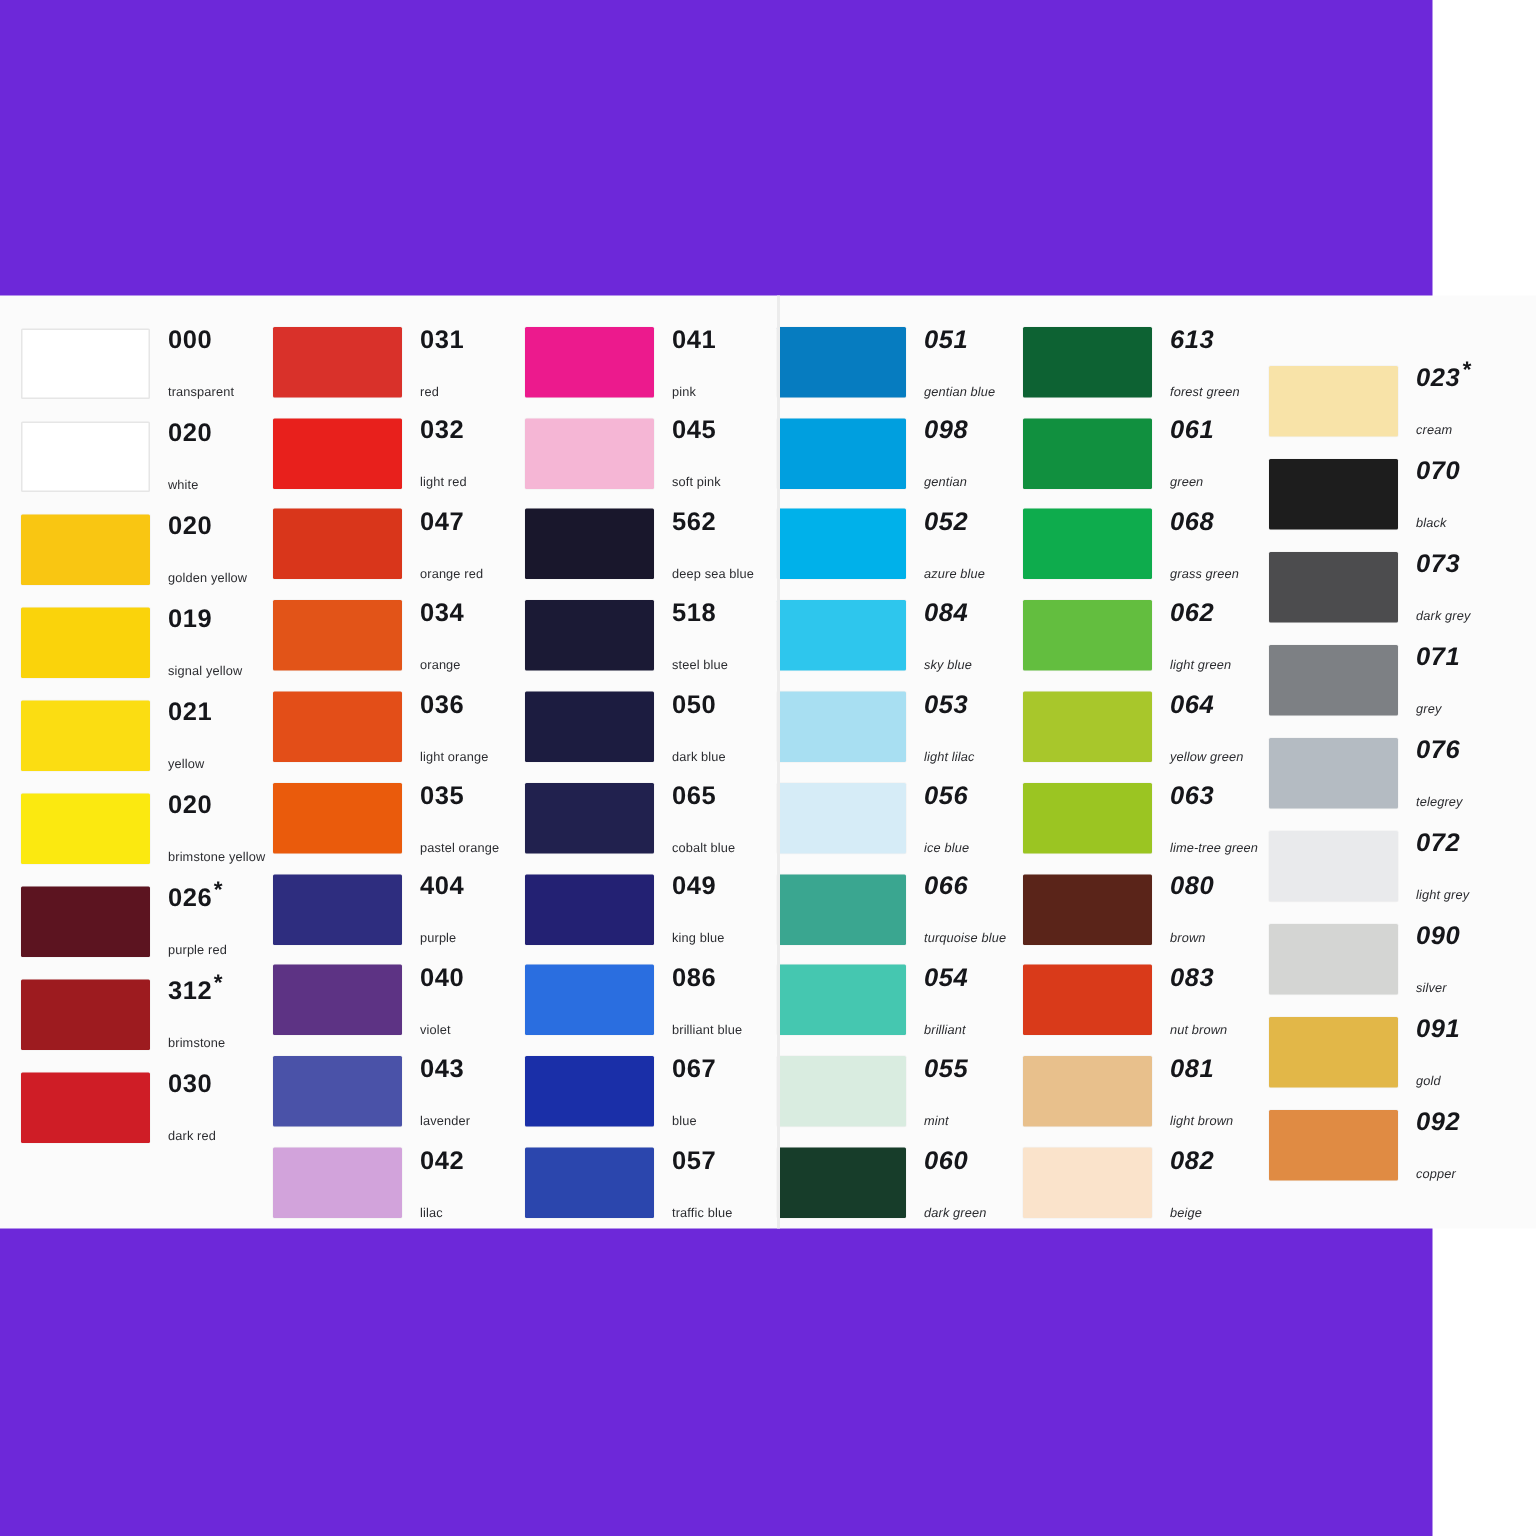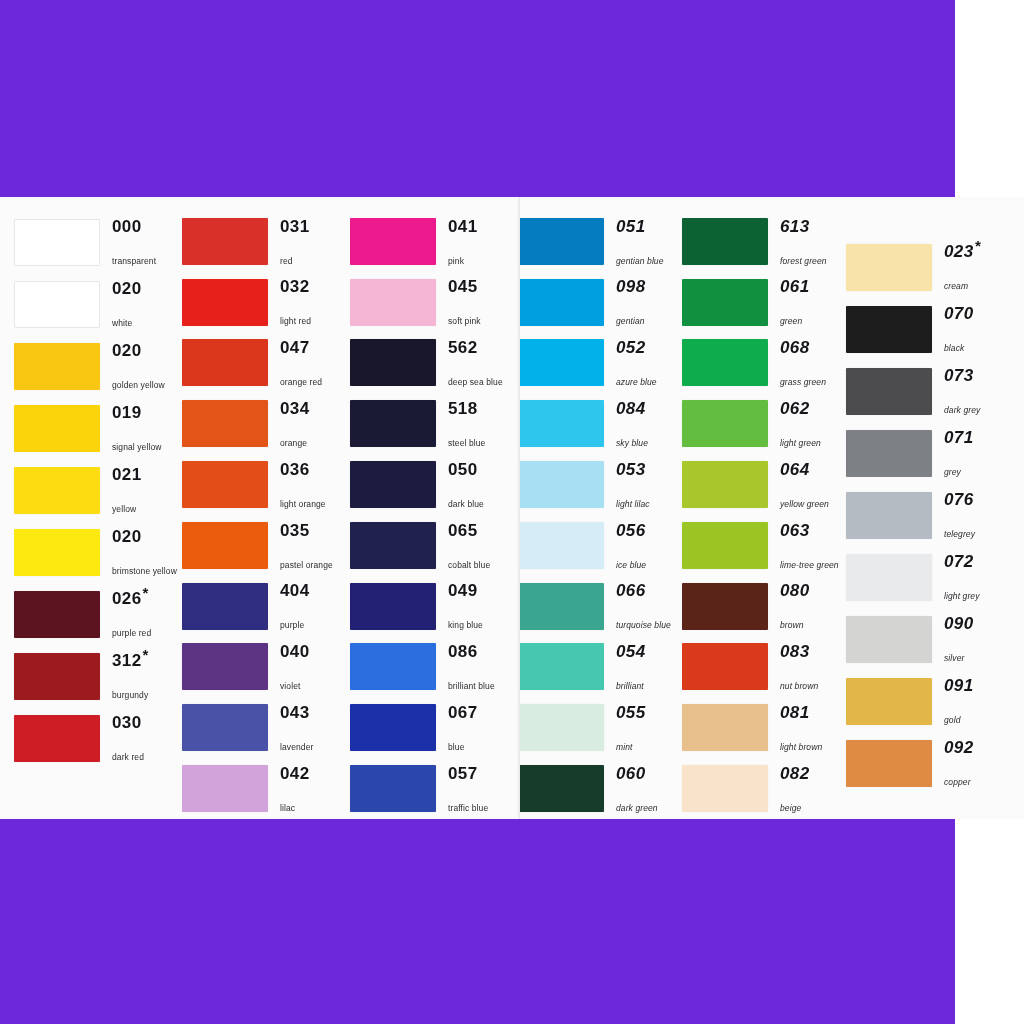--- a/index.html
+++ b/index.html
@@ -174,21 +174,21 @@
             <div class="swatch" style="background: rgb(92, 20, 32);"></div>
             <div class="labels">
               <div class="code">026<span class="star">*</span></div>
               <div class="name">purple red</div>
             </div>
           </div>
           <div class="swatch-row">
             <div class="swatch" style="background: rgb(157, 27, 31);"></div>
             <div class="labels">
               <div class="code">312<span class="star">*</span></div>
-              <div class="name">burgundy</div>
+              <div class="name">brimstone</div>
             </div>
           </div>
           <div class="swatch-row">
             <div class="swatch" style="background: rgb(207, 29, 38);"></div>
             <div class="labels">
               <div class="code">030</div>
               <div class="name">dark red</div>
             </div>
           </div>
         </div>

